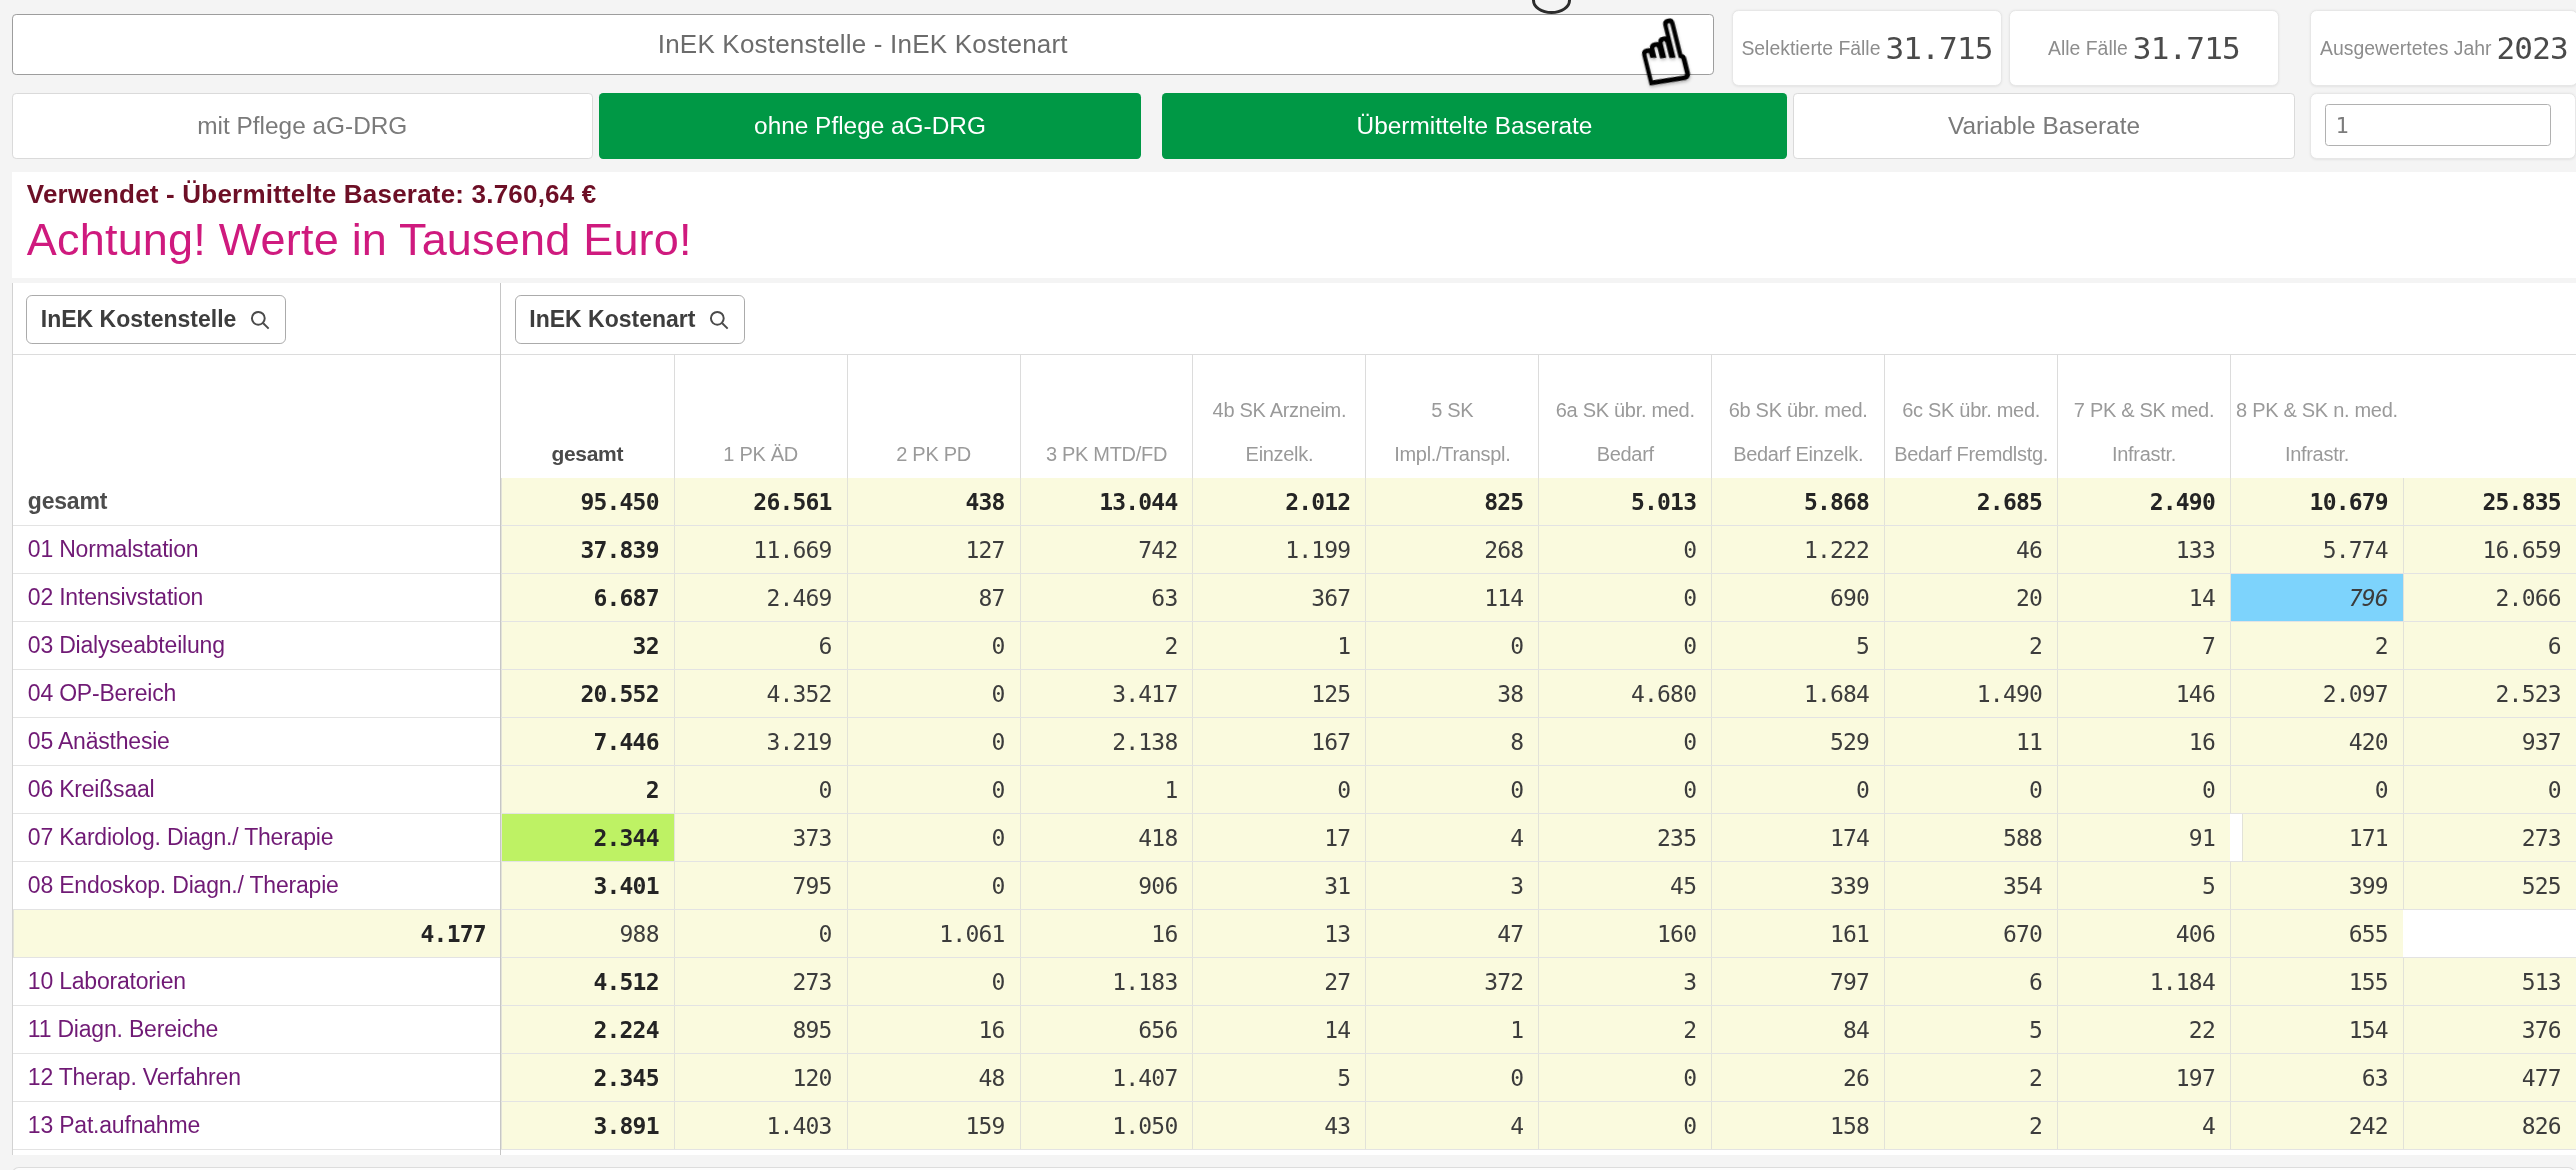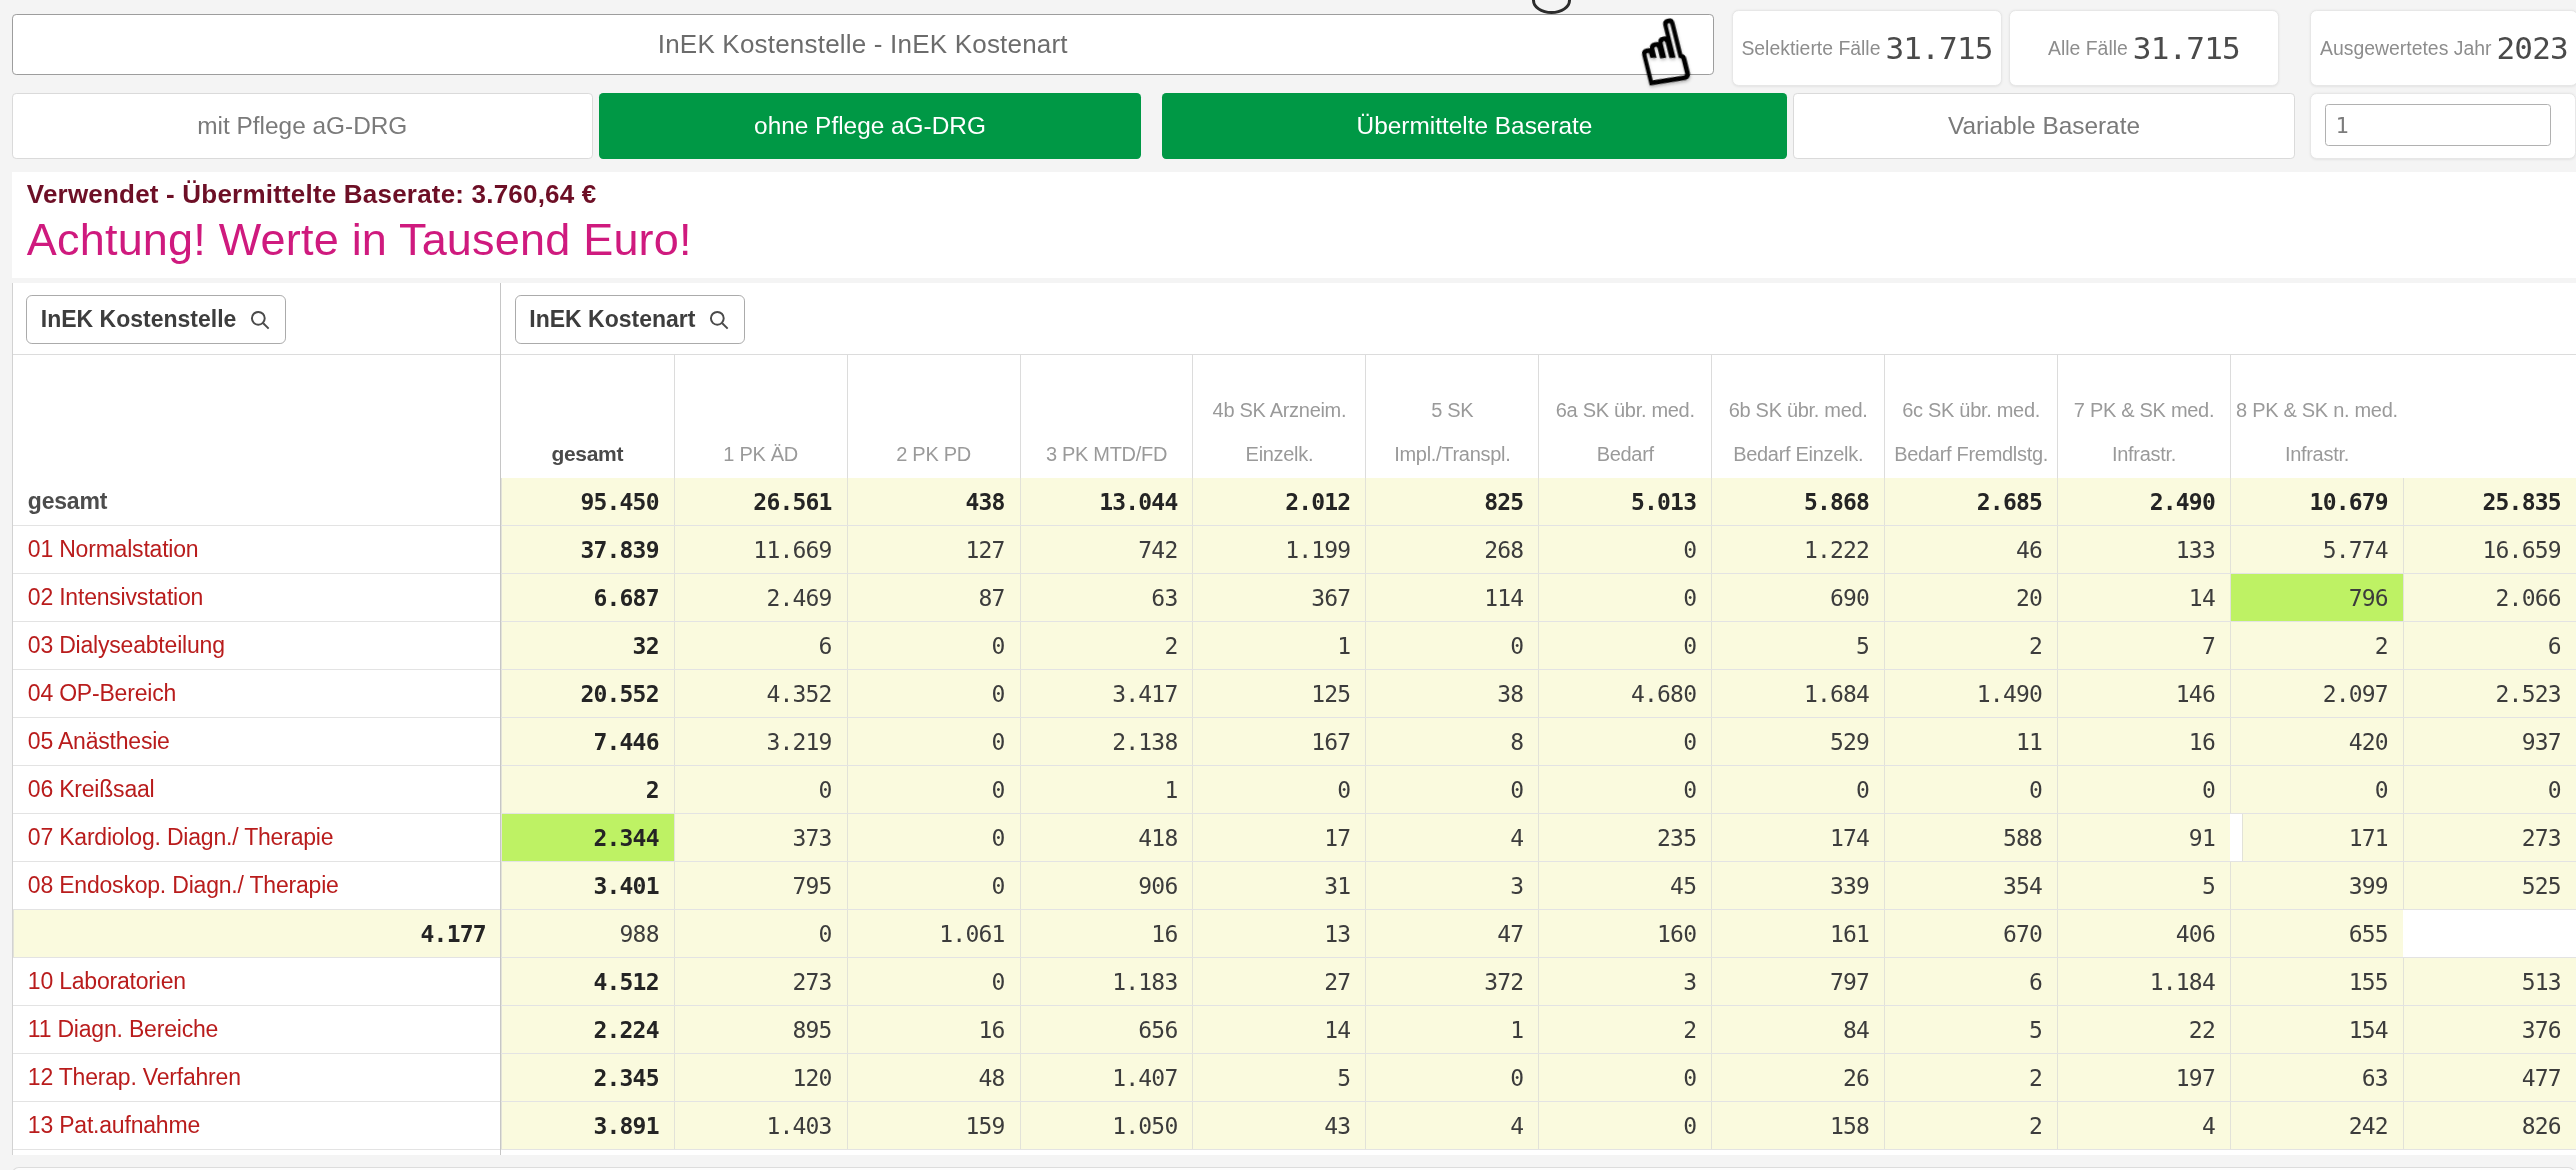--- a/index.html
+++ b/index.html
@@ -85,21 +85,21 @@
   }
   .t-head > .th:nth-child(n+3){border-left:0.8px solid #dcdcdc;}
   .th span{display:block;line-height:22px;margin-top:22px;font-size:20px;color:#9a9a9a;letter-spacing:-0.3px;white-space:nowrap;}
   .th.th-bold span{color:#4a4a4a;font-weight:bold;font-size:21px;}
   .t-body{position:absolute;left:0;top:195px;width:2563px;}
   .tr{
     display:grid;grid-template-columns:488px repeat(12,1fr);height:48px;box-sizing:border-box;
     border-bottom:0.8px solid #e3e3e3;
   }
   .td-label{
-    background:#fff;color:#b91c1c;font-size:23px;display:flex;align-items:center;
+    background:#fff;color:#701a75;font-size:23px;display:flex;align-items:center;
     padding-left:15px;box-sizing:border-box;letter-spacing:-0.2px;cursor:pointer;white-space:nowrap;
   }
   .td-label.b-label{color:#4c4c4c;font-weight:bold;}
   .td{
     font-family:"DejaVu Sans Mono",monospace;font-size:23px;color:#3c3c3c;
     display:flex;align-items:center;justify-content:flex-end;padding-right:15px;
     box-sizing:border-box;border-left:0.8px solid #e2e2d8;letter-spacing:-0.8px;
   }
   .td.b{font-weight:bold;color:#242424;}
   .next-panel-edge{
@@ -248,21 +248,21 @@
           <div class="td b" style="background: rgb(250, 250, 222);">6.687</div>
           <div class="td" style="background: rgb(250, 250, 222); text-align: right;">2.469</div>
           <div class="td" style="background: rgb(250, 250, 222);">87</div>
           <div class="td" style="background: rgb(250, 250, 222);">63</div>
           <div class="td" style="background: rgb(250, 250, 222);">367</div>
           <div class="td" style="background: rgb(250, 250, 222);">114</div>
           <div class="td" style="background: rgb(250, 250, 222);">0</div>
           <div class="td" style="background: rgb(250, 250, 222);">690</div>
           <div class="td" style="background: rgb(250, 250, 222);">20</div>
           <div class="td" style="background: rgb(250, 250, 222);">14</div>
-          <div class="td" style="background: #bef264;">796</div>
+          <div class="td" style="background: #7dd3fc; font-style: italic;">796</div>
           <div class="td" style="background: rgb(250, 250, 222);">2.066</div>
         </div>
         <div class="tr">
           <div class="td-label">03 Dialyseabteilung</div>
           <div class="td b" style="background: rgb(250, 250, 222);">32</div>
           <div class="td" style="background: rgb(250, 250, 222);">6</div>
           <div class="td" style="background: rgb(250, 250, 222);">0</div>
           <div class="td" style="background: rgb(250, 250, 222);">2</div>
           <div class="td" style="background: rgb(250, 250, 222);">1</div>
           <div class="td" style="background: rgb(250, 250, 222);">0</div>

